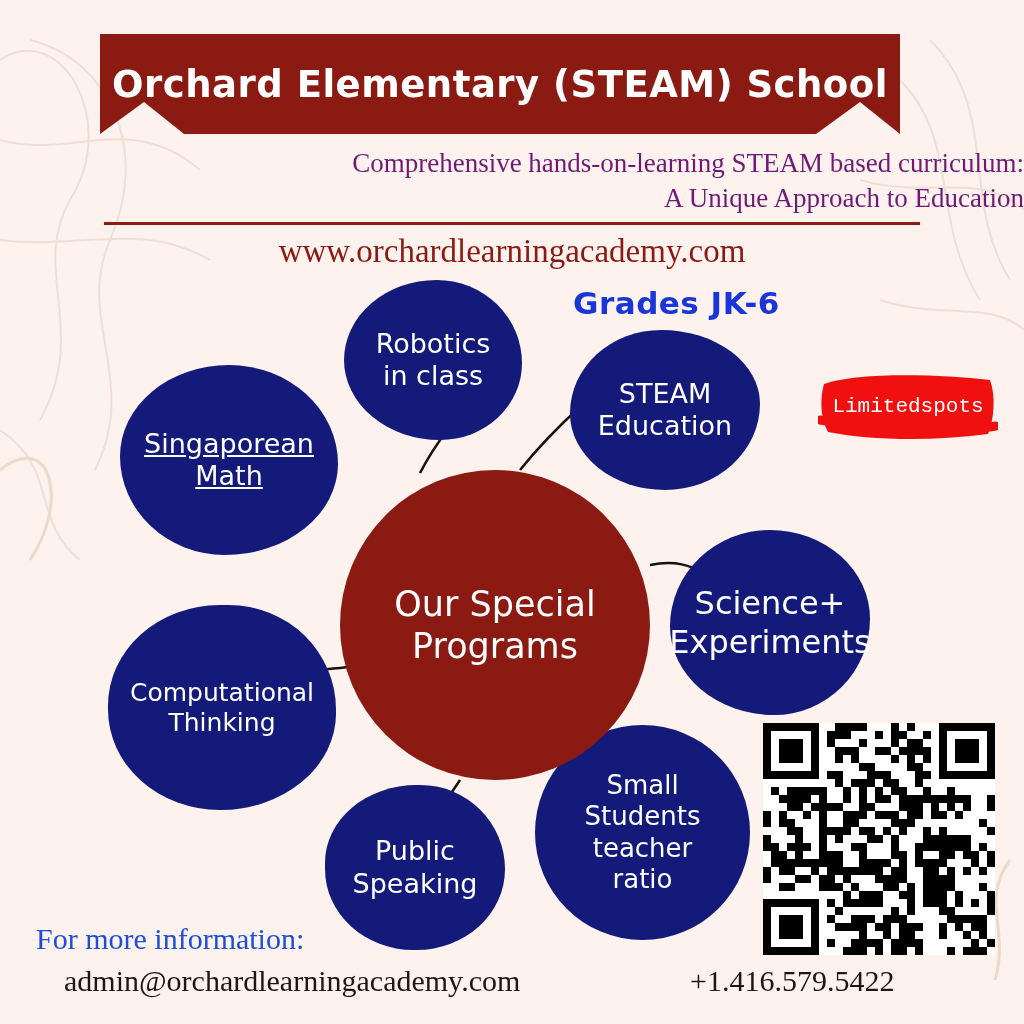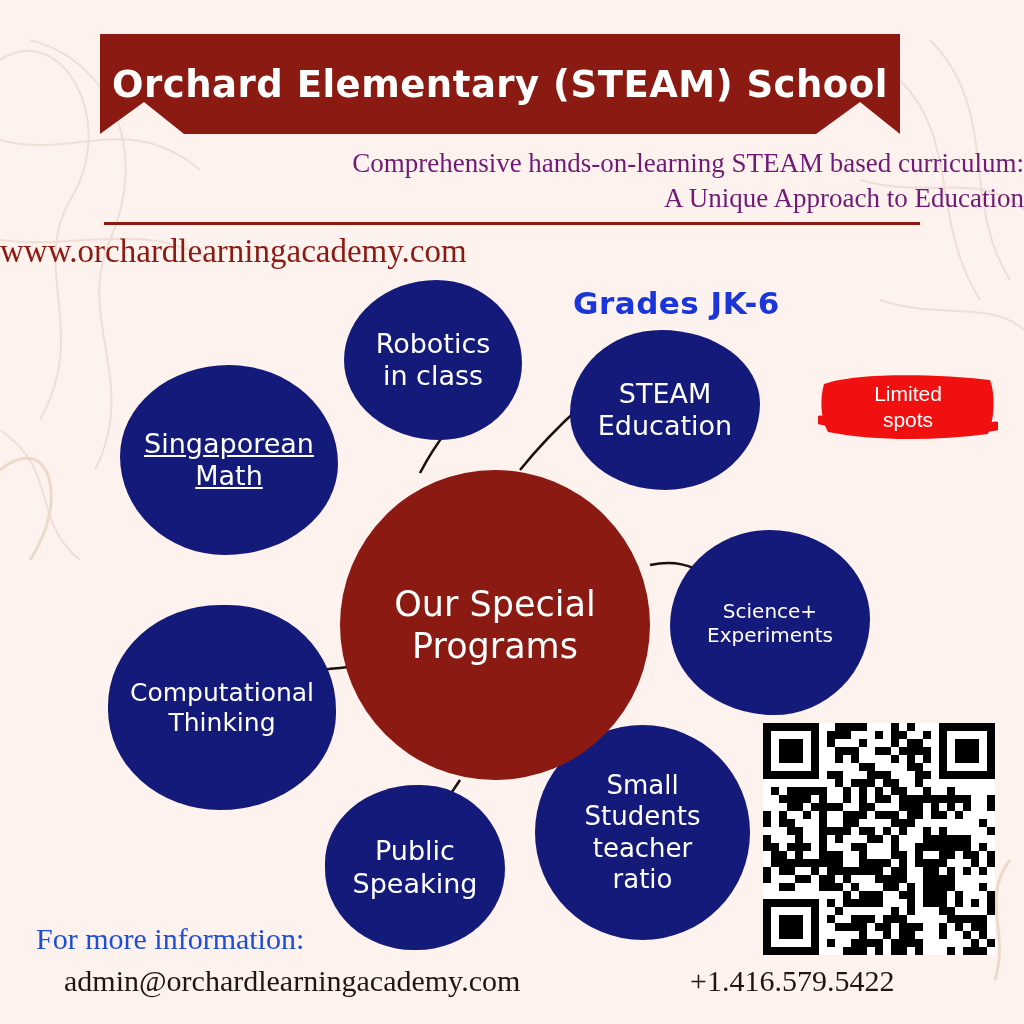--- a/index.html
+++ b/index.html
@@ -69,21 +69,21 @@
     height: 3px;
     background: #8b1a12;
   }
 
   
   .website {
     position: absolute;
     top: 233px;
     left: 0;
     width: 1024px;
-    text-align: left;
+    text-align: center;
     font-family: "Liberation Serif", serif;
     font-size: 33px;
     color: #8b1a12;
   }
 
   
   .grades {
     position: absolute;
     top: 285px;
     left: 573px;
@@ -99,25 +99,24 @@
     position: absolute;
     top: 368px;
     left: 818px;
     width: 180px;
     height: 78px;
   }
   .limited-text {
     position: absolute;
     inset: 0;
     display: flex;
-    flex-direction: column;
     align-items: center;
     justify-content: center;
     color: #ffffff;
-    font-family: Liberation Sans, sans-serif;
+    font-family: Liberation Mono, monospace;
     font-size: 21px;
     line-height: 1.25;
     text-align: center;
   }
 
   
   .map {
     position: absolute;
     top: 265px;
     left: 90px;
@@ -138,21 +137,21 @@
   }
   .node.center {
     background: #8b1a12;
     font-size: 35px;
   }
 
   
   .n-robotics      { left: 254px; top: 15px;  width: 178px; height: 160px; font-size: 27px; border-radius: 52% 48% 46% 54% / 50% 52% 48% 50%; }
   .n-steam         { left: 480px; top: 65px;  width: 190px; height: 160px; font-size: 27px; border-radius: 48% 52% 50% 50% / 52% 46% 54% 48%; }
   .n-singaporean   { left: 30px;  top: 100px; width: 218px; height: 190px; font-size: 27px; border-radius: 50% 50% 52% 48% / 48% 52% 48% 52%; text-decoration: underline; }
-  .n-science       { left: 580px; top: 265px; width: 200px; height: 185px; font-size: 20px; border-radius: 50% 50% 48% 52% / 52% 48% 52% 48%; justify-content: center; }
+  .n-science       { left: 580px; top: 265px; width: 200px; height: 185px; font-size: 32px; border-radius: 50% 50% 48% 52% / 52% 48% 52% 48%; justify-content: center; }
   .n-computational { left: 18px;  top: 340px; width: 228px; height: 205px; font-size: 25px; border-radius: 50% 48% 52% 50% / 50% 52% 48% 50%; }
   .n-smallratio    { left: 445px; top: 460px; width: 215px; height: 215px; font-size: 26px; border-radius: 50% 50% 50% 50% / 50% 50% 50% 50%; }
   .n-public        { left: 235px; top: 520px; width: 180px; height: 165px; font-size: 27px; border-radius: 52% 48% 50% 50% / 48% 52% 50% 50%; }
   .n-center        { left: 250px; top: 205px; width: 310px; height: 310px; }
 
   
   .qr {
     position: absolute;
     left: 763px;
     top: 723px;

